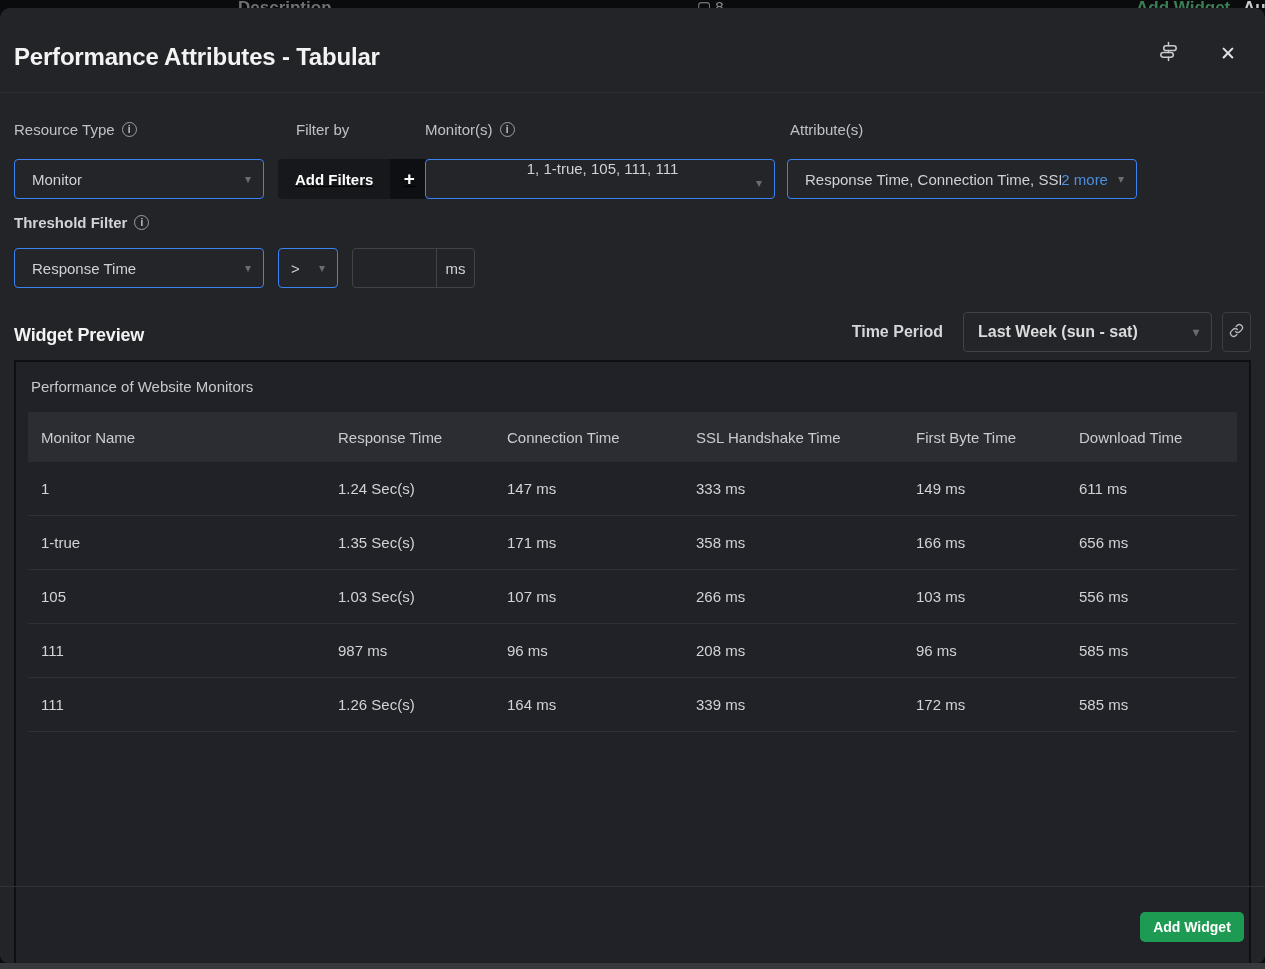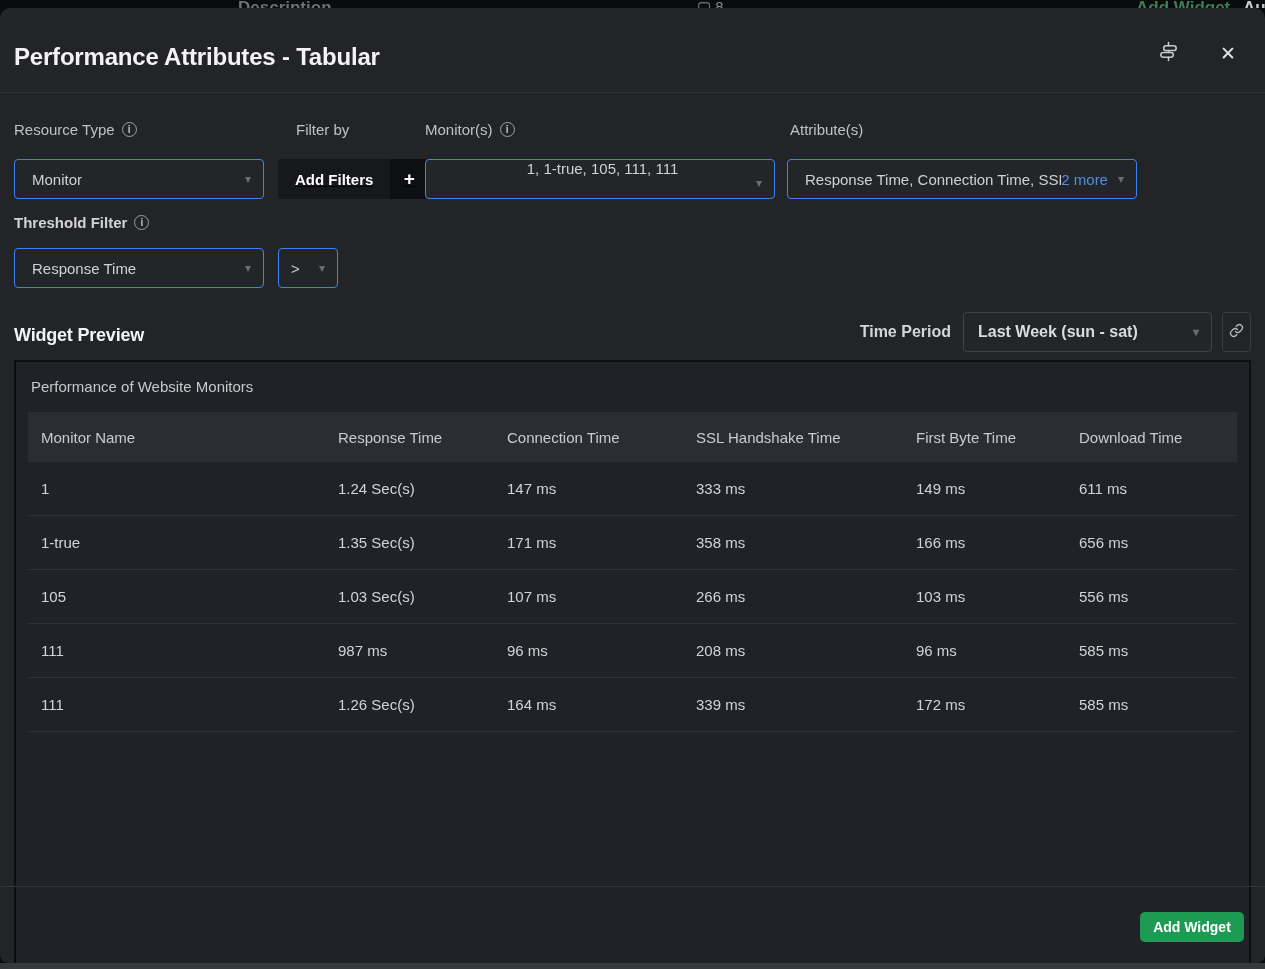--- a/index.html
+++ b/index.html
@@ -37,21 +37,21 @@
   .addfilters .af-label { background:#17181b; color:#fdfdfd; font-size:15px; font-weight:700; display:flex; align-items:center; padding:0 17px; }
   .addfilters .af-plus { background:#0e0f12; color:#ffffff; width:38px; display:flex; align-items:center; justify-content:center; font-size:19px; font-weight:700; }
 
   .threshold-input { position:absolute; left:352px; top:240px; width:123px; height:40px; border:1px solid #404247; border-radius:4px; display:flex; align-items:stretch; }
   .threshold-input input { flex:1; min-width:0; background:transparent; border:none; outline:none; color:#d7d8da; font-size:15px; padding:0 10px; font-family:"Liberation Sans", sans-serif; }
   .threshold-input .unit { width:38px; border-left:1px solid #404247; display:flex; align-items:center; justify-content:center; color:#cfd1d4; font-size:15px; }
 
   
   .preview-heading { position:absolute; left:14px; top:317px; font-size:18px; font-weight:700; letter-spacing:-0.2px; color:#f2f3f4; }
   .timeperiod-bar { position:absolute; right:14px; top:304px; height:40px; display:flex; align-items:center; }
-  .tp-label { font-size:16px; font-weight:700; color:#d5d6d9; margin-right:12px; }
+  .tp-label { font-size:16px; font-weight:700; color:#d5d6d9; margin-right:20px; }
   .tp-select { position:static; width:249px; height:40px; background:#242529; border:1px solid #404247; border-radius:4px; display:flex; align-items:center; padding:0 12px 0 14px; color:#dadbdd; font-size:16px; font-weight:600; cursor:pointer; }
   .link-btn { width:29px; height:40px; margin-left:10px; border:1px solid #3b3d42; border-radius:4px; display:flex; align-items:center; justify-content:center; cursor:pointer; }
 
   .panel { position:absolute; left:14px; top:352px; width:1237px; height:630px; background:#212227; border:2px solid #0e0f12; border-radius:0; }
   .panel-title { position:absolute; left:15px; top:16px; font-size:15px; color:#c6c8cb; }
   .ptable { position:absolute; left:12px; top:50px; right:12px; }
   .trow { display:flex; align-items:center; }
   .thead-row { height:50px; background:#2b2d33; }
   .thead-row .tcell { color:#c9cbce; }
   .data-row { height:54px; border-bottom:1px solid #2e3036; }
@@ -140,20 +140,24 @@
     <div class="select" style="left:14px; top:240px; width:250px;">
       <span class="sel-text">Response Time</span>
       <span class="chev">▾</span>
     </div>
 
     <div class="select" style="left:278px; top:240px; width:60px; padding-left:12px;">
       <span class="sel-text">&gt;</span>
       <span class="chev">▾</span>
     </div>
 
+    <div class="threshold-input">
+      <input type="text" value="" style="">
+      <span class="unit">ms</span>
+    </div>
 
     <div class="preview-heading">Widget Preview</div>
 
     <div class="timeperiod-bar">
       <span class="tp-label">Time Period</span>
       <div class="tp-select">
         <span class="sel-text">Last Week (sun - sat)</span>
         <span class="chev">▾</span>
       </div>
       <div class="link-btn">

